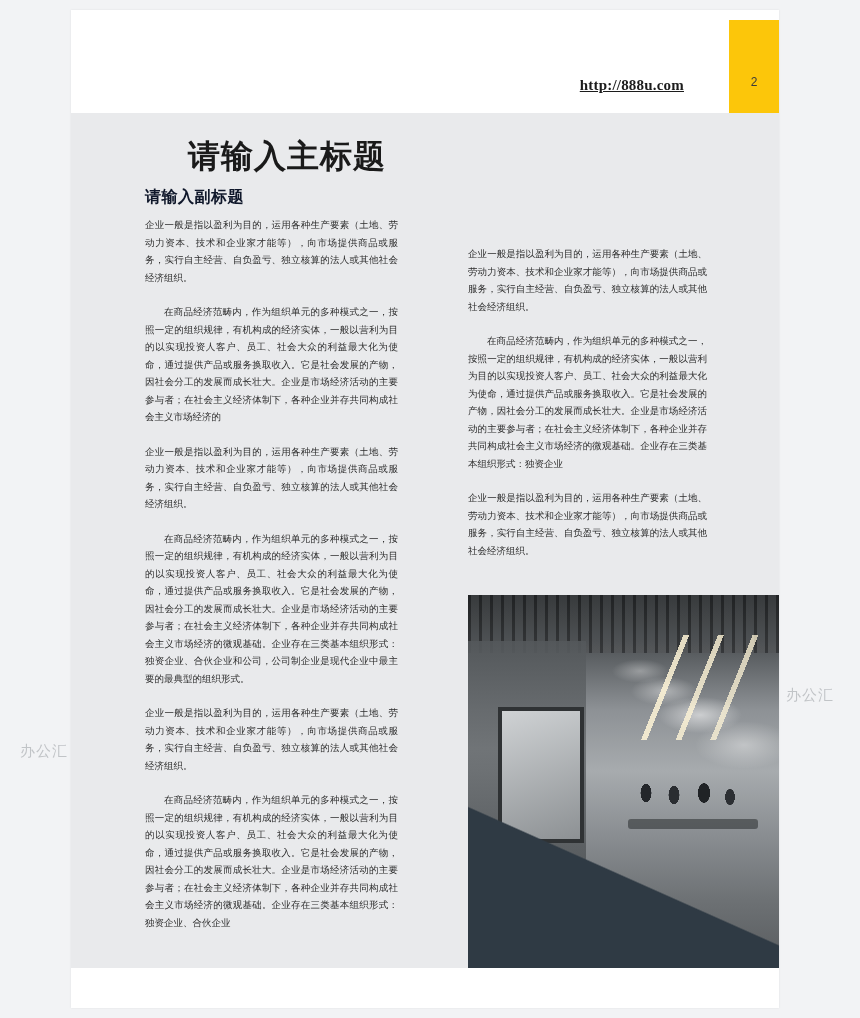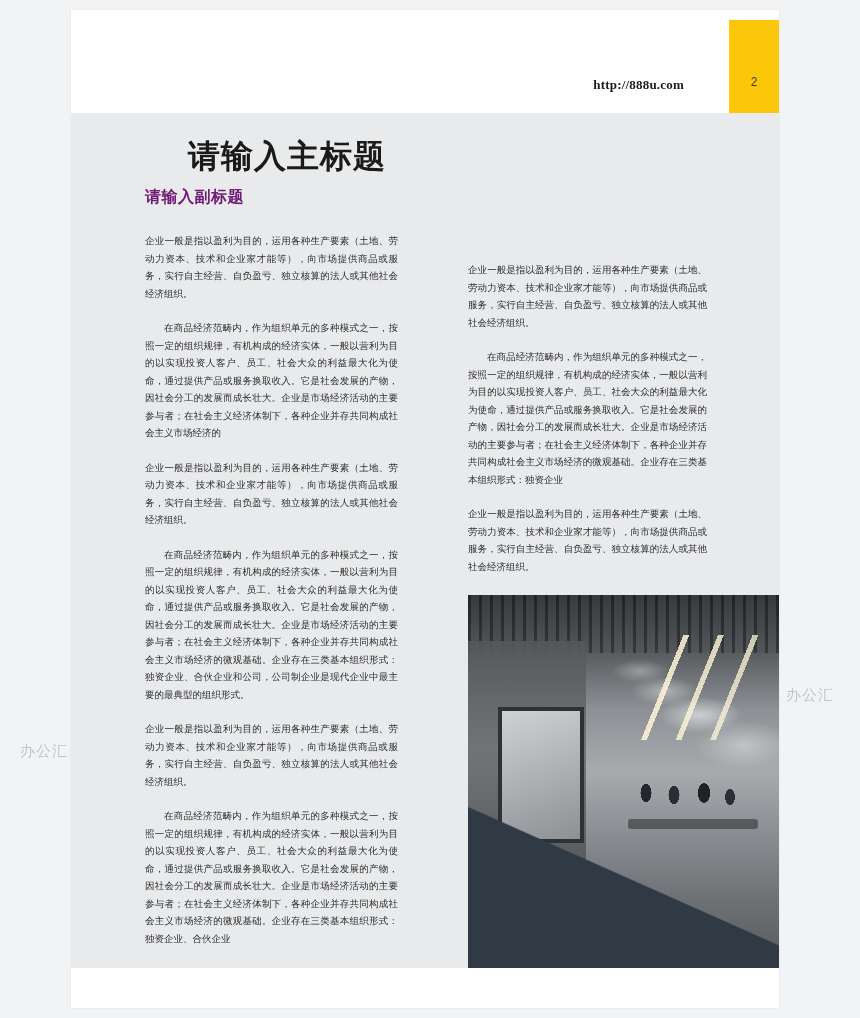--- a/index.html
+++ b/index.html
@@ -30,25 +30,26 @@
     left: 0;
     top: 0;
     width: 708px;
     height: 103px;
     background: #ffffff;
   }
   .header-url {
     position: absolute;
     right: 95px;
     top: 67px;
-    font-size: 13px;
+    font-size: 15px;
     font-weight: bold;
     color: #1c1c1c;
     letter-spacing: 0.2px;
     font-family: "Liberation Serif", serif;
+    text-decoration: underline;
   }
   .page-number-block {
     position: absolute;
     left: 658px;
     top: 10px;
     width: 50px;
     height: 93px;
     background: #fcc60a;
   }
   .page-number {
@@ -90,21 +91,21 @@
     color: #1a1a1a;
     letter-spacing: 1px;
     margin-left: 44px;
   }
   .sub-title {
     position: absolute;
     left: 74px;
     top: 74px;
     font-size: 16px;
     font-weight: bold;
-    color: #701a75;
+    color: #0f172a;
     letter-spacing: 0.5px;
   }
 
   
   .col {
     position: absolute;
     font-size: 9.5px;
     line-height: 17.5px;
     color: #2c2c2c;
     text-align: justify;
@@ -113,21 +114,21 @@
     left: 74px;
     top: 103px;
     width: 253px;
   }
   .col-right {
     left: 397px;
     top: 132px;
     width: 239px;
   }
   .col p {
-    margin: 16px 0 17px 0;
+    margin: 0 0 17px 0;
   }
   .col p.indent {
     text-indent: 19px;
   }
   .col p:last-child {
     margin-bottom: 0;
   }
 
   
   .photo {

